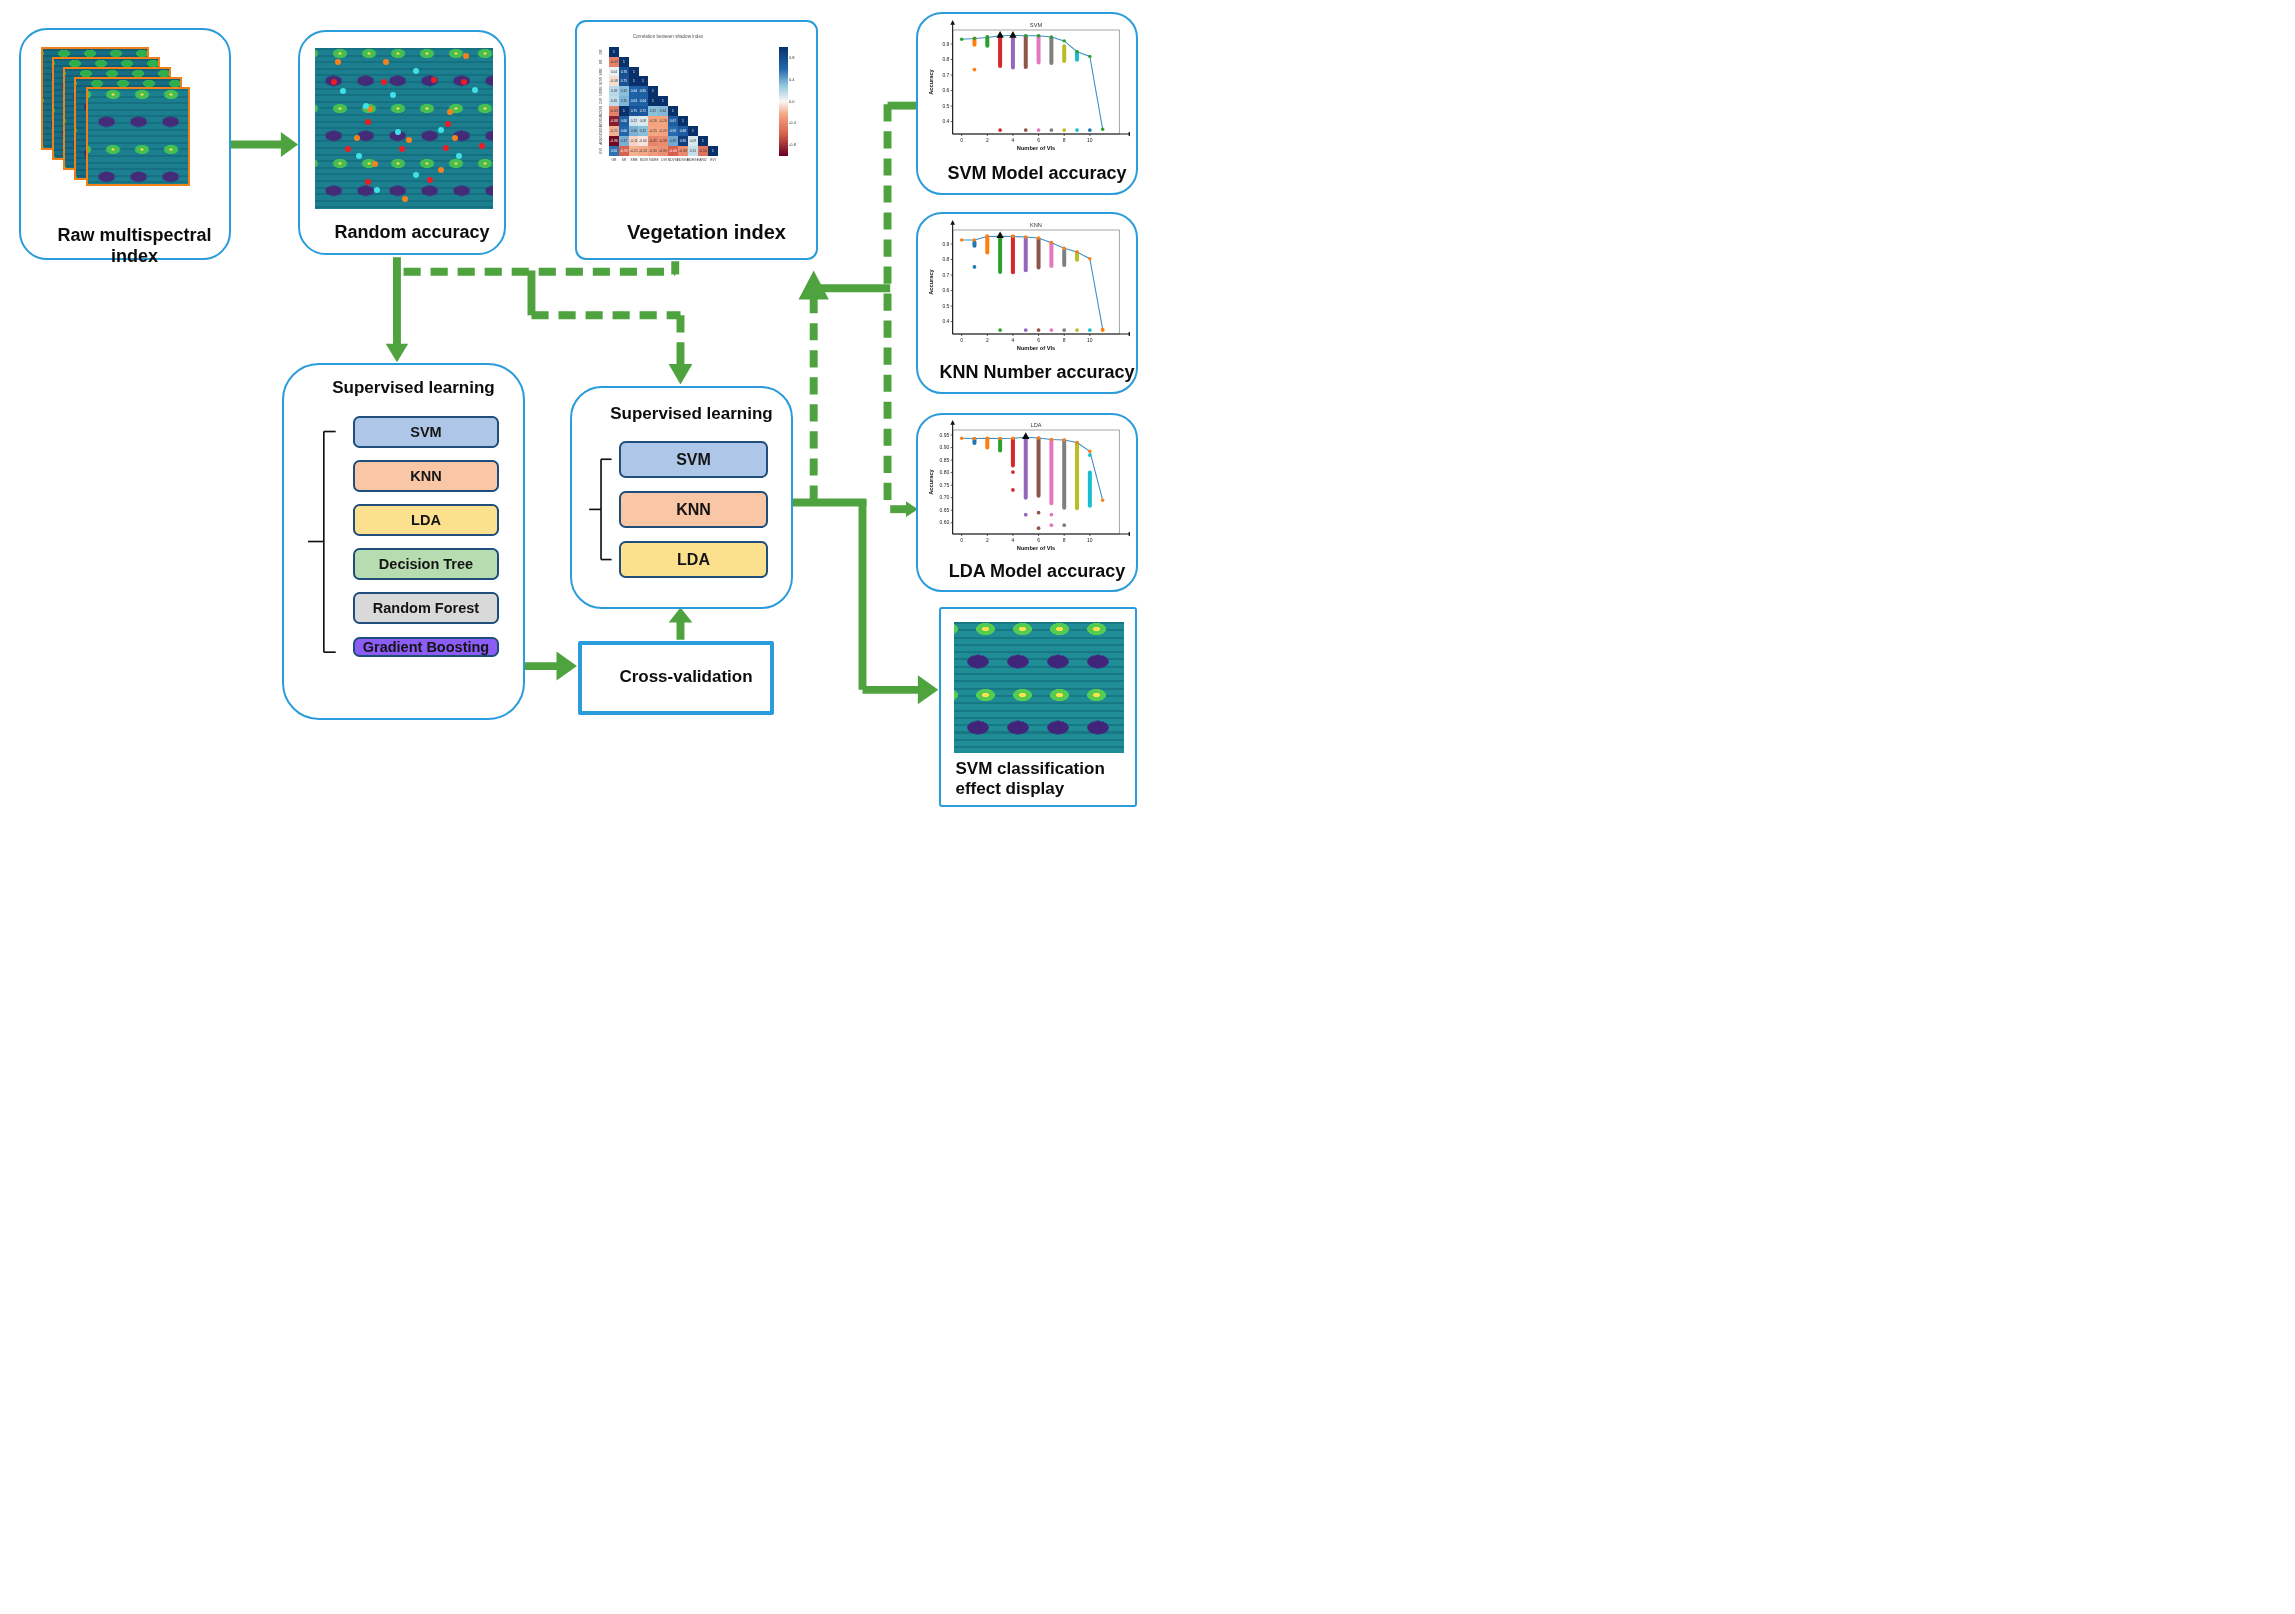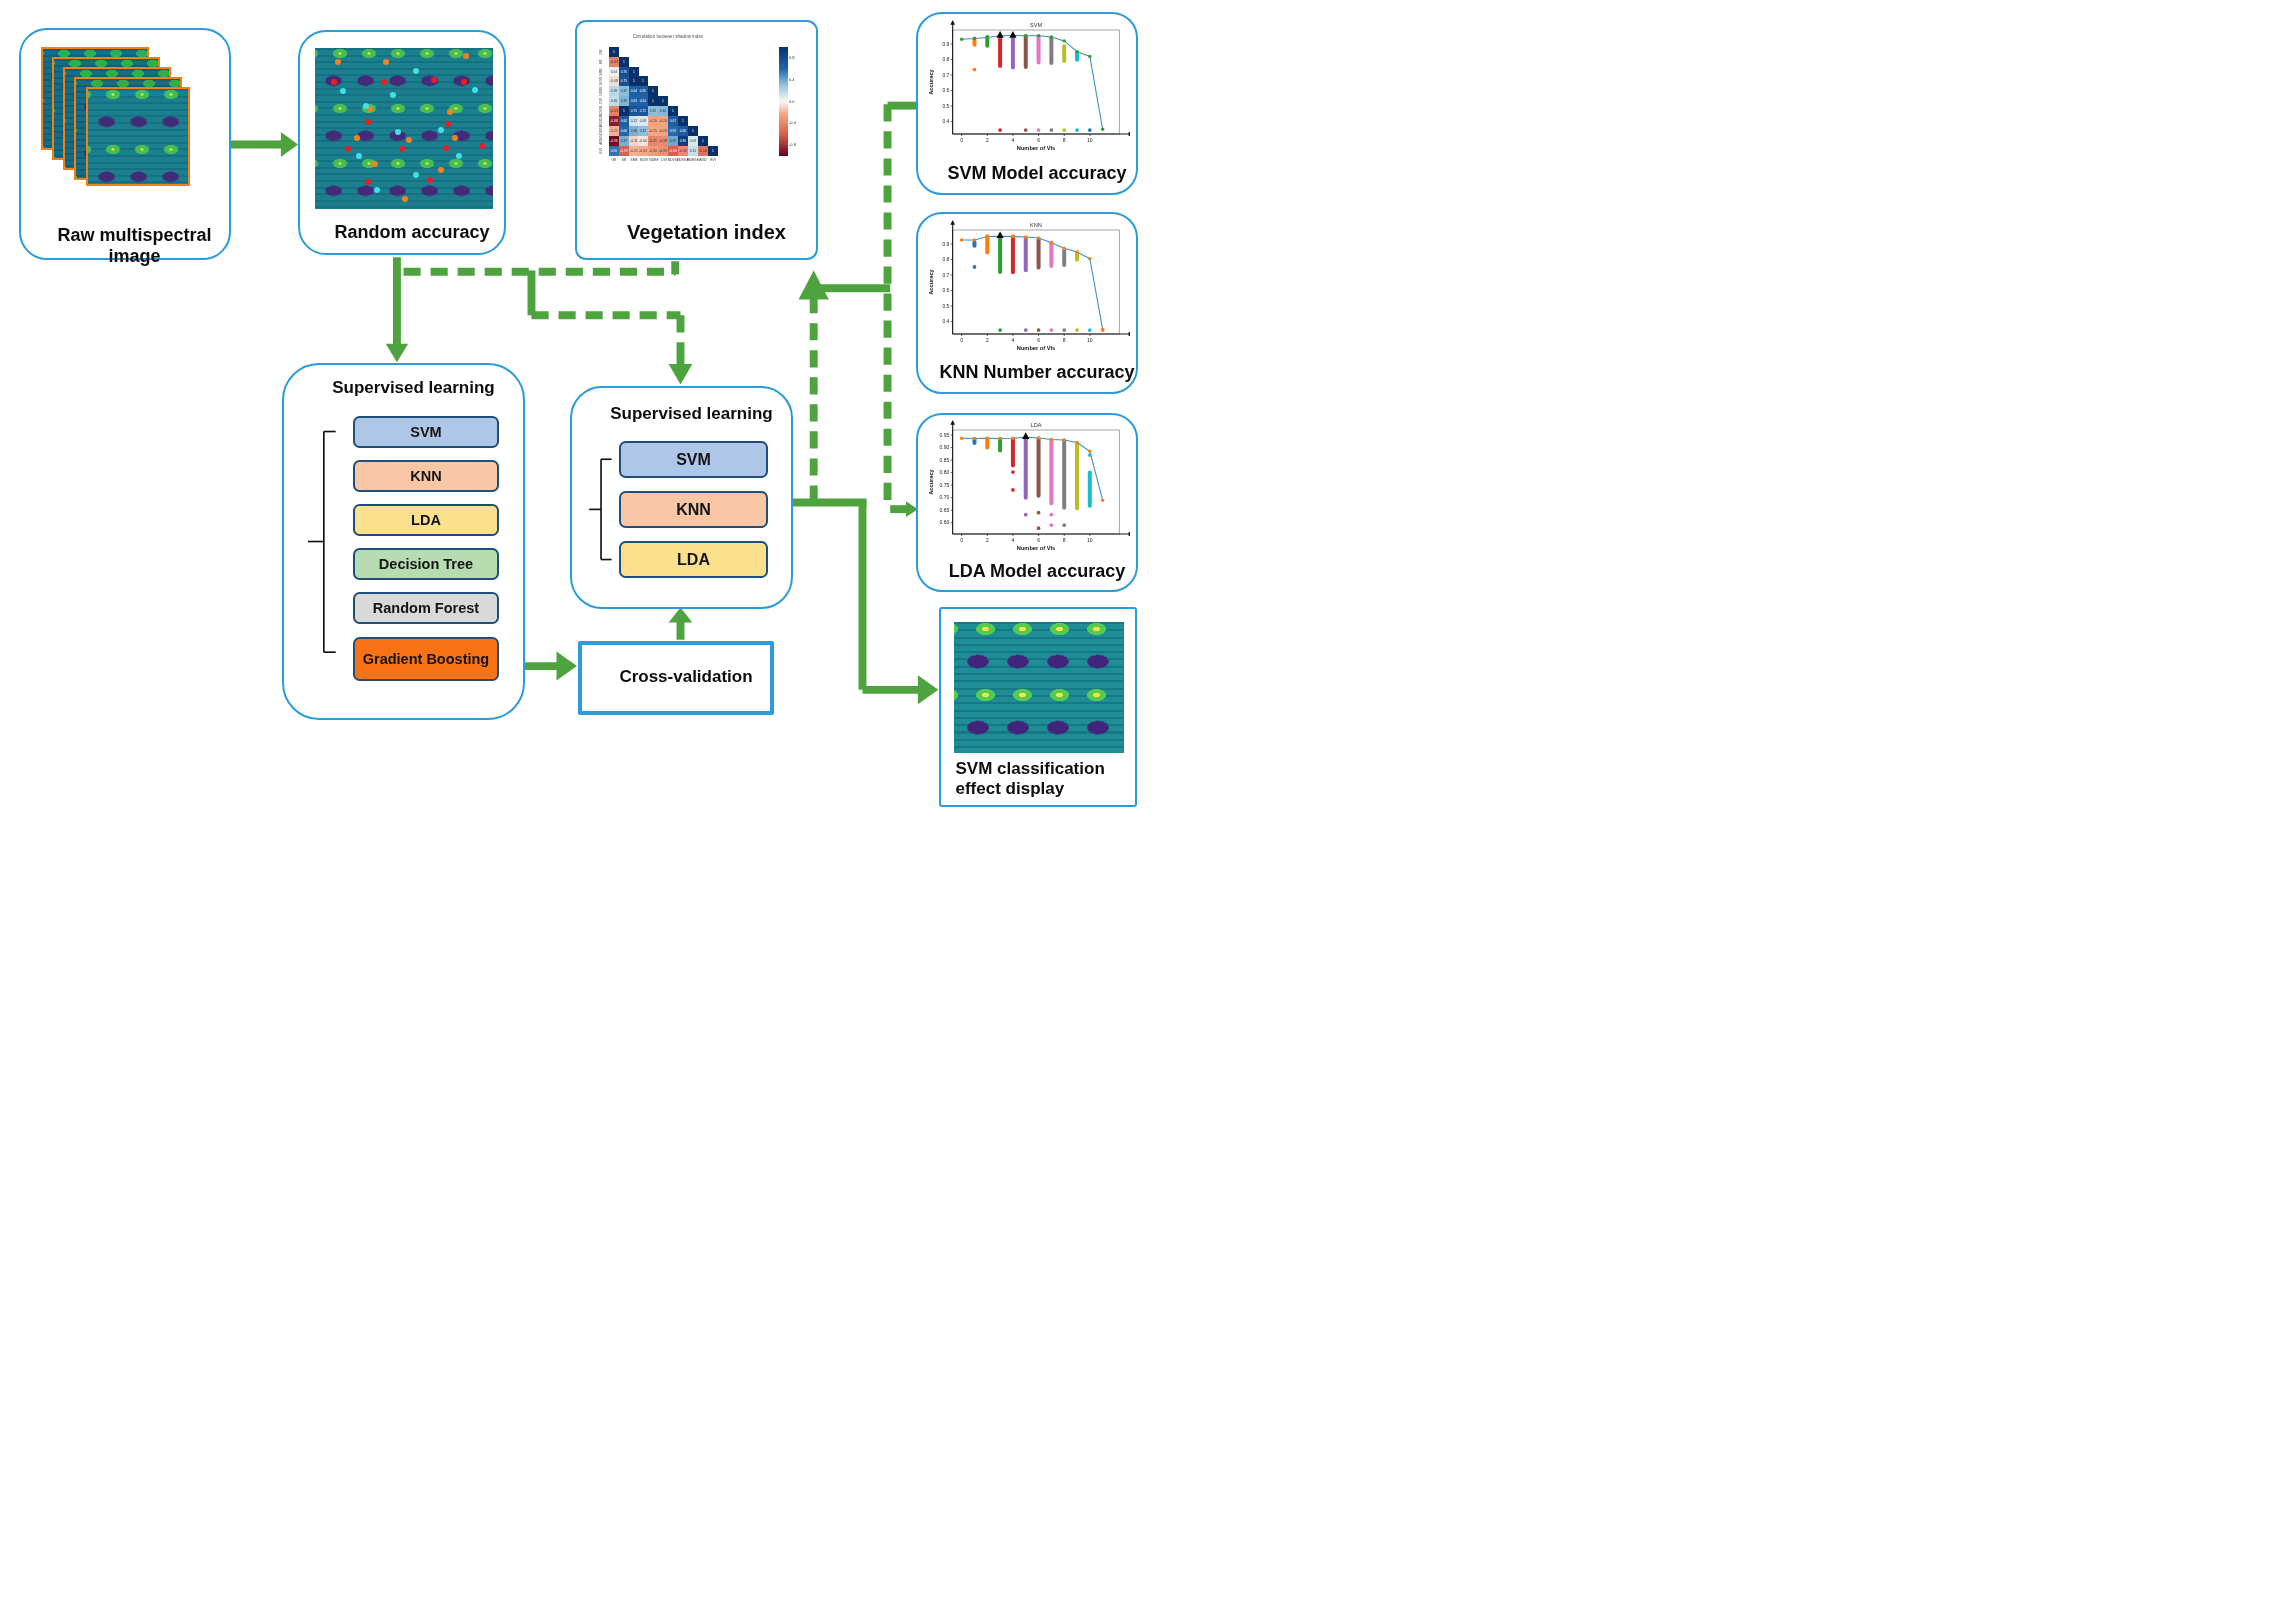--- a/index.html
+++ b/index.html
@@ -89,21 +89,21 @@
     <line class="sol" x1="1350" y1="772" x2="1376" y2="772"></line>
     <path class="head" d="M1392 772 L1374 760 L1374 784 Z"></path>
   </svg>
 
   <div class="bbox" style="left:18.5px;top:28px;width:212px;height:232px;">
     <div class="layer field--dark" style="left:20px;top:17px;"></div>
     <div class="layer field--dark" style="left:31px;top:27px;"></div>
     <div class="layer field--dark" style="left:42px;top:37px;"></div>
     <div class="layer field--dark" style="left:53px;top:47px;"></div>
     <div class="layer field" style="left:65px;top:57px;"></div>
-    <div class="caption" style="top:195px;font-size:18px;">Raw multispectral image</div>
+    <div class="caption" style="top:195px;font-size:18px;">Raw multispectral index</div>
   </div>
 
   <div class="bbox" style="left:298px;top:30px;width:208px;height:225px;">
     <div class="field" id="sampling-image" style="left:14.5px;top:16px;width:178px;height:161px;">
         <div class="sdot" style="left: 13%; top: 9%; background: rgb(245, 130, 32);"></div>
         <div class="sdot" style="left: 40%; top: 9%; background: rgb(245, 130, 32);"></div>
         <div class="sdot" style="left: 85%; top: 5%; background: rgb(245, 130, 32);"></div>
         <div class="sdot" style="left: 31%; top: 38%; background: rgb(245, 130, 32);"></div>
         <div class="sdot" style="left: 76%; top: 40%; background: rgb(245, 130, 32);"></div>
         <div class="sdot" style="left: 24%; top: 56%; background: rgb(245, 130, 32);"></div>
@@ -471,21 +471,21 @@
       </div>
     <div class="pill" style="left: 69px; top: 139px; width: 146px; height: 32px; font-size: 14.5px; background: rgb(251, 224, 141);">
         <span>LDA</span>
       </div>
     <div class="pill" style="left: 69px; top: 183px; width: 146px; height: 32px; font-size: 14.5px; background: rgb(183, 220, 176);">
         <span>Decision Tree</span>
       </div>
     <div class="pill" style="left: 69px; top: 227px; width: 146px; height: 32px; font-size: 14.5px; background: rgb(217, 217, 217);">
         <span>Random  Forest</span>
       </div>
-    <div class="pill" style="left: 69px; top: 272px; width: 146px; height: 44px; font-size: 14.5px; background: #f97316;">
+    <div class="pill" style="left: 69px; top: 272px; width: 146px; height: 20px; font-size: 14.5px; background: #8b5cf6;">
         <span>Gradient  Boosting</span>
       </div>
   </div>
 
   <div class="bbox" style="left:570px;top:386px;width:223px;height:223px;border-radius:32px;">
     <div class="caption" style="top:16px;font-size:17px;">Supervised learning</div>
     <svg class="bracket" width="223" height="223" viewBox="0 0 338 338">
       <line x1="44" y1="108" x2="44" y2="260"></line>
       <line x1="44" y1="108" x2="60" y2="108"></line>
       <line x1="44" y1="260" x2="60" y2="260"></line>

